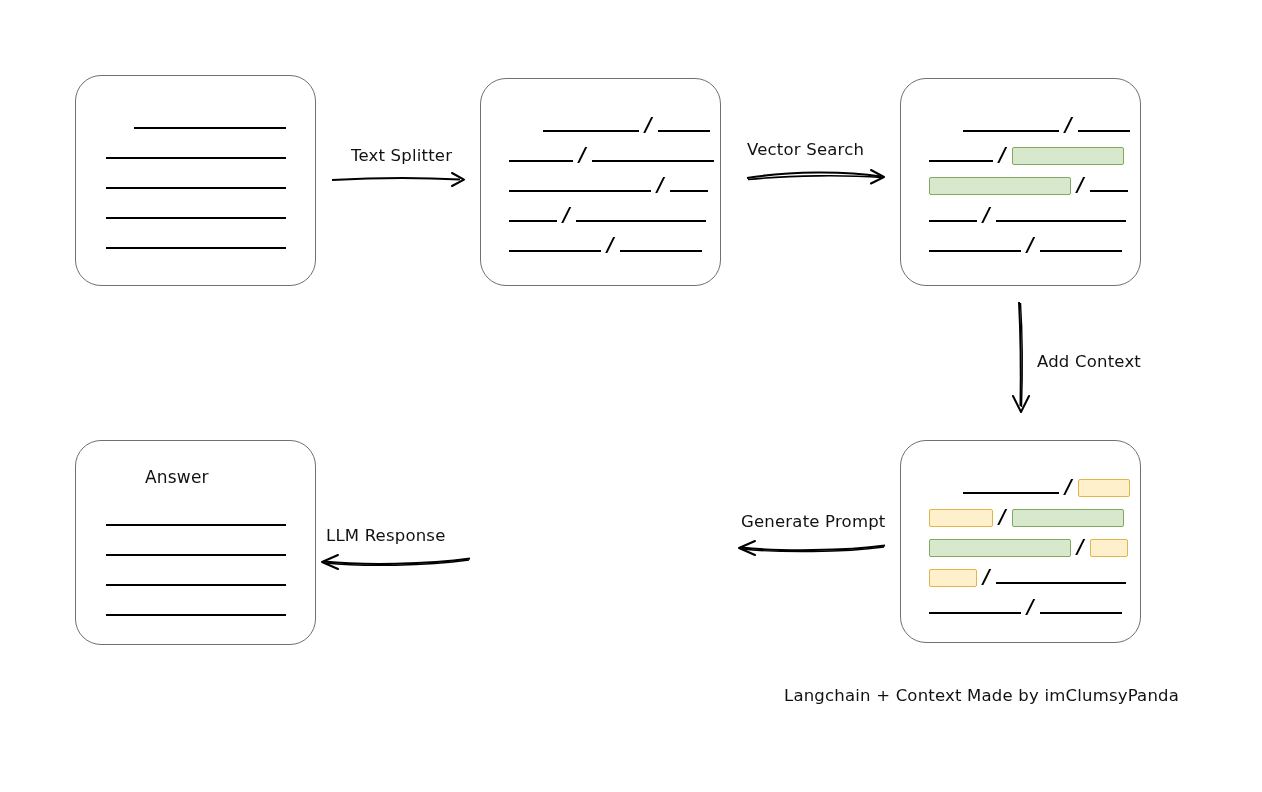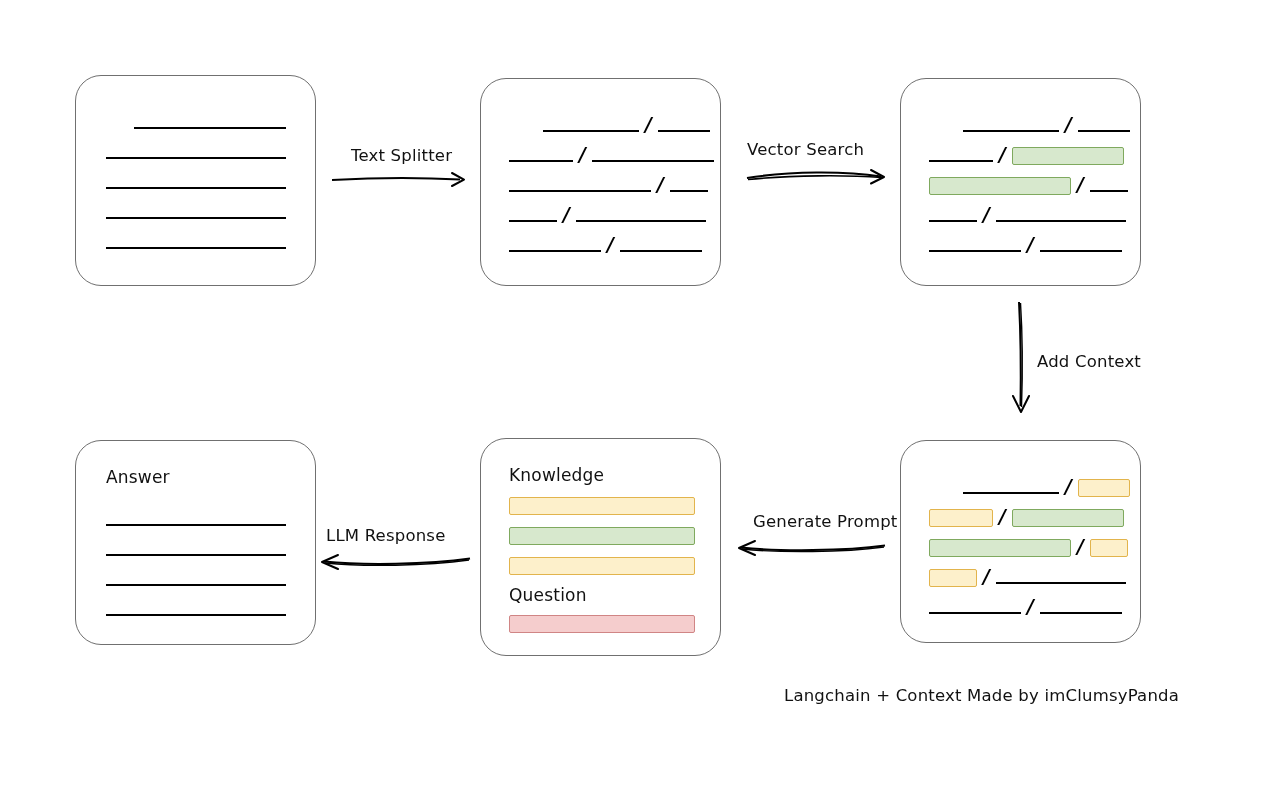--- a/index.html
+++ b/index.html
@@ -82,20 +82,21 @@
   }
 
   
   .card-heading {
     position: absolute;
     font-family: "DejaVu Sans", "Liberation Sans", sans-serif;
     font-size: 17px;
     color: #111;
     letter-spacing: .2px;
     white-space: nowrap;
+    margin-left: 39px;
   }
 
   
   .edge {
     position: absolute;
   }
   .edge svg { display: block; overflow: visible; }
   .edge-label {
     position: absolute;
     font-family: "DejaVu Sans", "Liberation Sans", sans-serif;
@@ -222,38 +223,20 @@
           <span class="seg" style="width: 130px;"></span>
         </div>
         <div class="line-row" style="top: 160px; padding-left: 28px;">
           <span class="seg" style="width: 92px;"></span>
           <span class="slash" style="margin: 0px 6px;">/</span>
           <span class="seg" style="width: 82px;"></span>
         </div>
       </div>
   </div>
 
-  <div class="card" style="left:480px; top:438px; width:241px; height:218px;">
-    <div class="card-heading" style="left:28px; top:26px;">Knowledge</div>
-    <div class="card-heading" style="left:28px; top:146px;">Question</div>
-    <div class="doc-lines">
-        <div class="line-row" style="top: 60px; padding-left: 28px;">
-          <span class="chip yellow" style="width: 186px;"></span>
-        </div>
-        <div class="line-row" style="top: 90px; padding-left: 28px;">
-          <span class="chip green" style="width: 186px;"></span>
-        </div>
-        <div class="line-row" style="top: 120px; padding-left: 28px;">
-          <span class="chip yellow" style="width: 186px;"></span>
-        </div>
-        <div class="line-row" style="top: 178px; padding-left: 28px;">
-          <span class="chip red" style="width: 186px;"></span>
-        </div>
-      </div>
-  </div>
 
   <div class="card" style="left:75px; top:440px; width:241px; height:205px;">
     <div class="card-heading" style="left:30px; top:26px;">Answer</div>
     <div class="doc-lines">
         <div class="line-row" style="top: 72px; padding-left: 30px;">
           <span class="seg" style="width: 180px;"></span>
         </div>
         <div class="line-row" style="top: 102px; padding-left: 30px;">
           <span class="seg" style="width: 180px;"></span>
         </div>
@@ -286,21 +269,21 @@
   <div class="edge" style="left:745px; top:140px; width:145px; height:45px;">
     <div class="edge-label" style="left:2px; top:0px;">Vector Search</div>
     <svg width="145" height="45" viewBox="0 0 145 45" aria-hidden="true">
       <path d="M2,38 C45,31 100,31 136,36.5" fill="none" stroke="#000" stroke-width="2"></path>
       <path d="M3,39.5 C48,35 102,35 137,37.5" fill="none" stroke="#000" stroke-width="1.6"></path>
       <path d="M126,30 L139,37 L126,43.5" fill="none" stroke="#000" stroke-width="2" stroke-linejoin="round" stroke-linecap="round"></path>
     </svg>
   </div>
 
   <div class="edge" style="left:735px; top:512px; width:155px; height:45px;">
-    <div class="edge-label" style="left:18px; top:0px;">Generate Prompt</div>
+    <div class="edge-label" style="left:6px; top:0px;">Generate Prompt</div>
     <svg width="155" height="45" viewBox="0 0 155 45" aria-hidden="true">
       <path d="M150,33.5 C110,39 45,39.5 6,35.5" fill="none" stroke="#000" stroke-width="2"></path>
       <path d="M149,35 C108,40.5 46,41 7,37" fill="none" stroke="#000" stroke-width="1.4"></path>
       <path d="M20,29 L4,36 L20,43" fill="none" stroke="#000" stroke-width="2" stroke-linejoin="round" stroke-linecap="round"></path>
     </svg>
   </div>
 
   <div class="edge" style="left:318px; top:526px; width:158px; height:45px;">
     <div class="edge-label" style="left:8px; top:0px;">LLM Response</div>
     <svg width="158" height="45" viewBox="0 0 158 45" aria-hidden="true">

